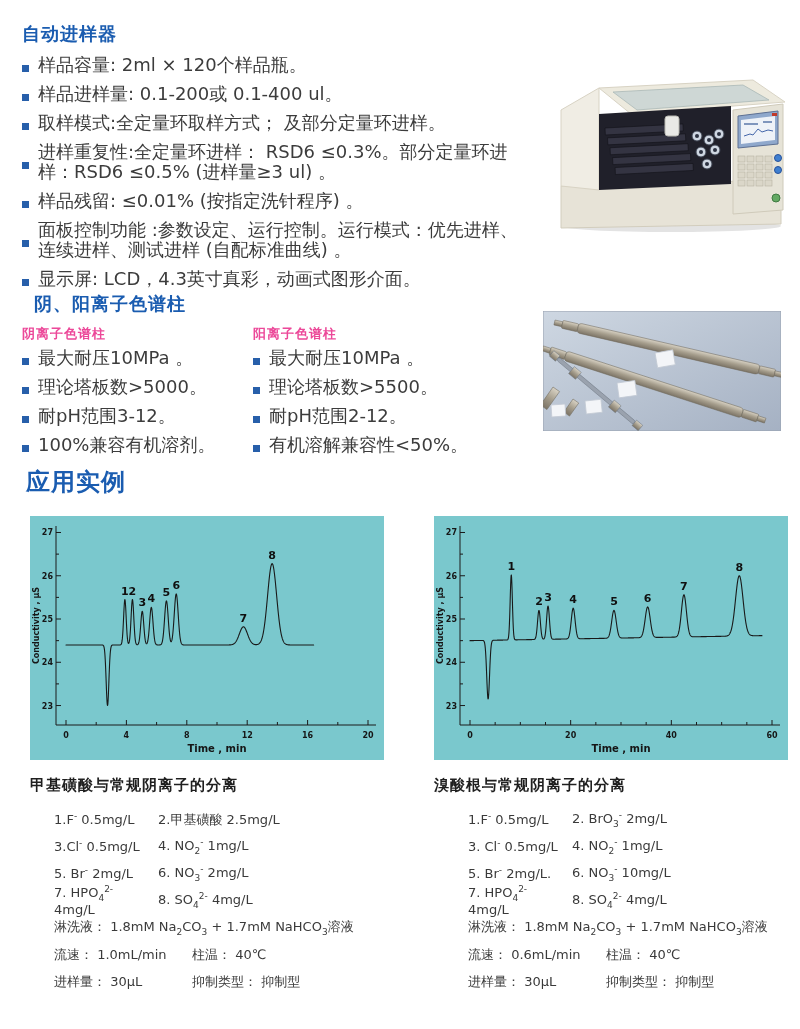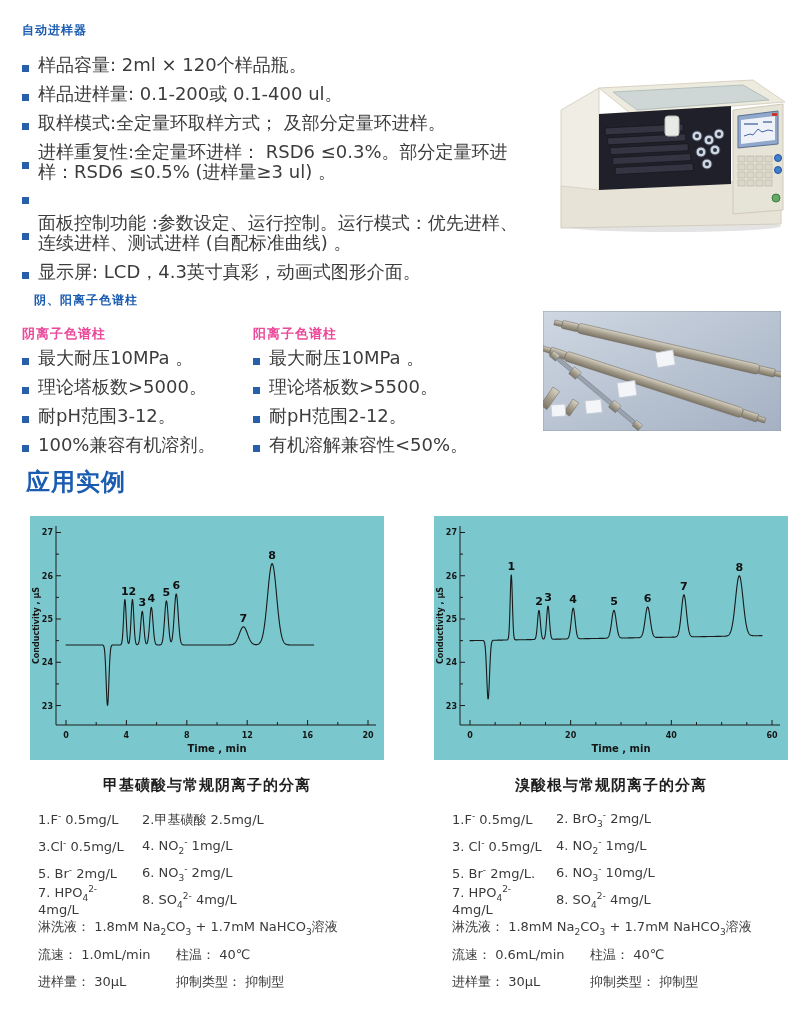--- a/index.html
+++ b/index.html
@@ -1,28 +1,28 @@
 <!DOCTYPE html>
 <html><head>
 <meta charset="utf-8">
 <style>
   html,body{margin:0;padding:0;background:#fff;}
   .page{position:relative;width:800px;height:1029px;background:#ffffff;overflow:hidden;
         font-family:"DejaVu Sans","Liberation Sans",sans-serif;color:#3c3c3c;}
   h1,h2{margin:0;font-weight:bold;}
-  .sec-title{position:absolute;left:22px;color:#1a5cb0;font-size:12px;letter-spacing:1px;}
+  .sec-title{position:absolute;left:22px;color:#1a5cb0;font-size:18px;letter-spacing:1px;}
   .apps-title{font-size:24px;}
   .sub-title{color:#ec4899;font-size:13px;font-weight:bold;letter-spacing:1px;}
   .bullets{position:absolute;list-style:none;margin:0;padding:0;}
   .bullets li{display:flex;align-items:center;margin-bottom:9px;font-size:18px;line-height:20px;}
   .sq{flex:0 0 auto;width:7px;height:7px;background:#275faa;margin:6px 9px 0 0;}
   .photo{position:absolute;}
-  .caption{position:absolute;width:354px;text-align:center;font-size:15px;font-weight:bold;color:#1f1f1f;letter-spacing:1px;font-family:Liberation Mono, monospace;}
+  .caption{position:absolute;width:354px;text-align:left;font-size:15px;font-weight:bold;color:#1f1f1f;letter-spacing:1px;font-family:Liberation Mono, monospace;}
   .plist{position:absolute;font-size:13px;color:#3a3a3a;}
-  .prow{display:flex;height:27px;align-items:center;}
+  .prow{display:flex;height:27px;align-items:center;margin-left:16px;}
   .pa{display:inline-block;width:104px;}
   .pc{display:inline-block;width:138px;}
   sub,sup{font-size:9px;}
   svg text{font-family:"DejaVu Sans","Liberation Sans",sans-serif;}
   .chrom{position:absolute;width:354px;height:244px;}
 </style>
 </head>
 <body>
 
 <div class="page">
@@ -41,20 +41,21 @@
     <li>
         <span class="sq"></span>
         <span>取样模式:全定量环取样方式； 及部分定量环进样。</span>
       </li>
     <li>
         <span class="sq"></span>
         <span>进样重复性:全定量环进样：  RSD6 ≤0.3%。部分定量环进样：RSD6 ≤0.5% (进样量≥3 ul) 。</span>
       </li>
     <li>
         <span class="sq"></span>
+        <span>样品残留: ≤0.01% (按指定洗针程序) 。</span>
       </li>
     <li>
         <span class="sq"></span>
         <span>面板控制功能 :参数设定、运行控制。运行模式：优先进样、连续进样、测试进样 (自配标准曲线) 。</span>
       </li>
     <li>
         <span class="sq"></span>
         <span>显示屏: LCD，4.3英寸真彩，动画式图形介面。</span>
       </li>
   </ul>

